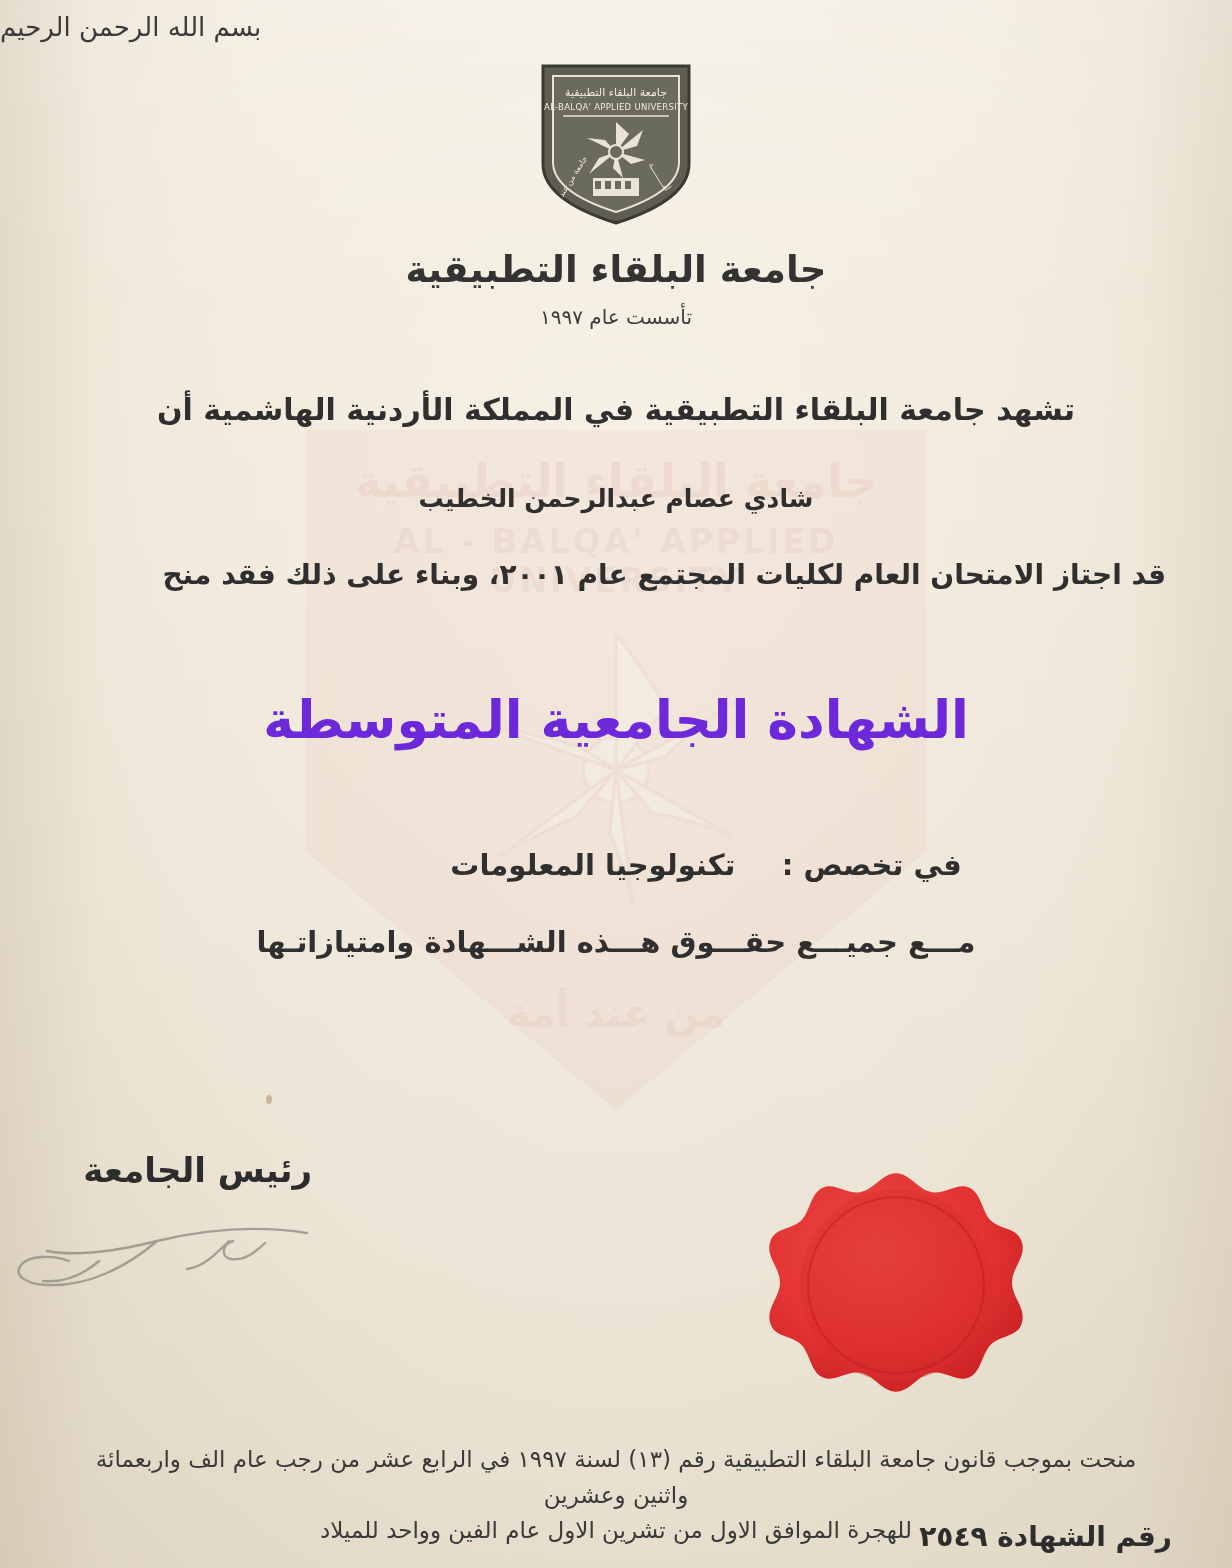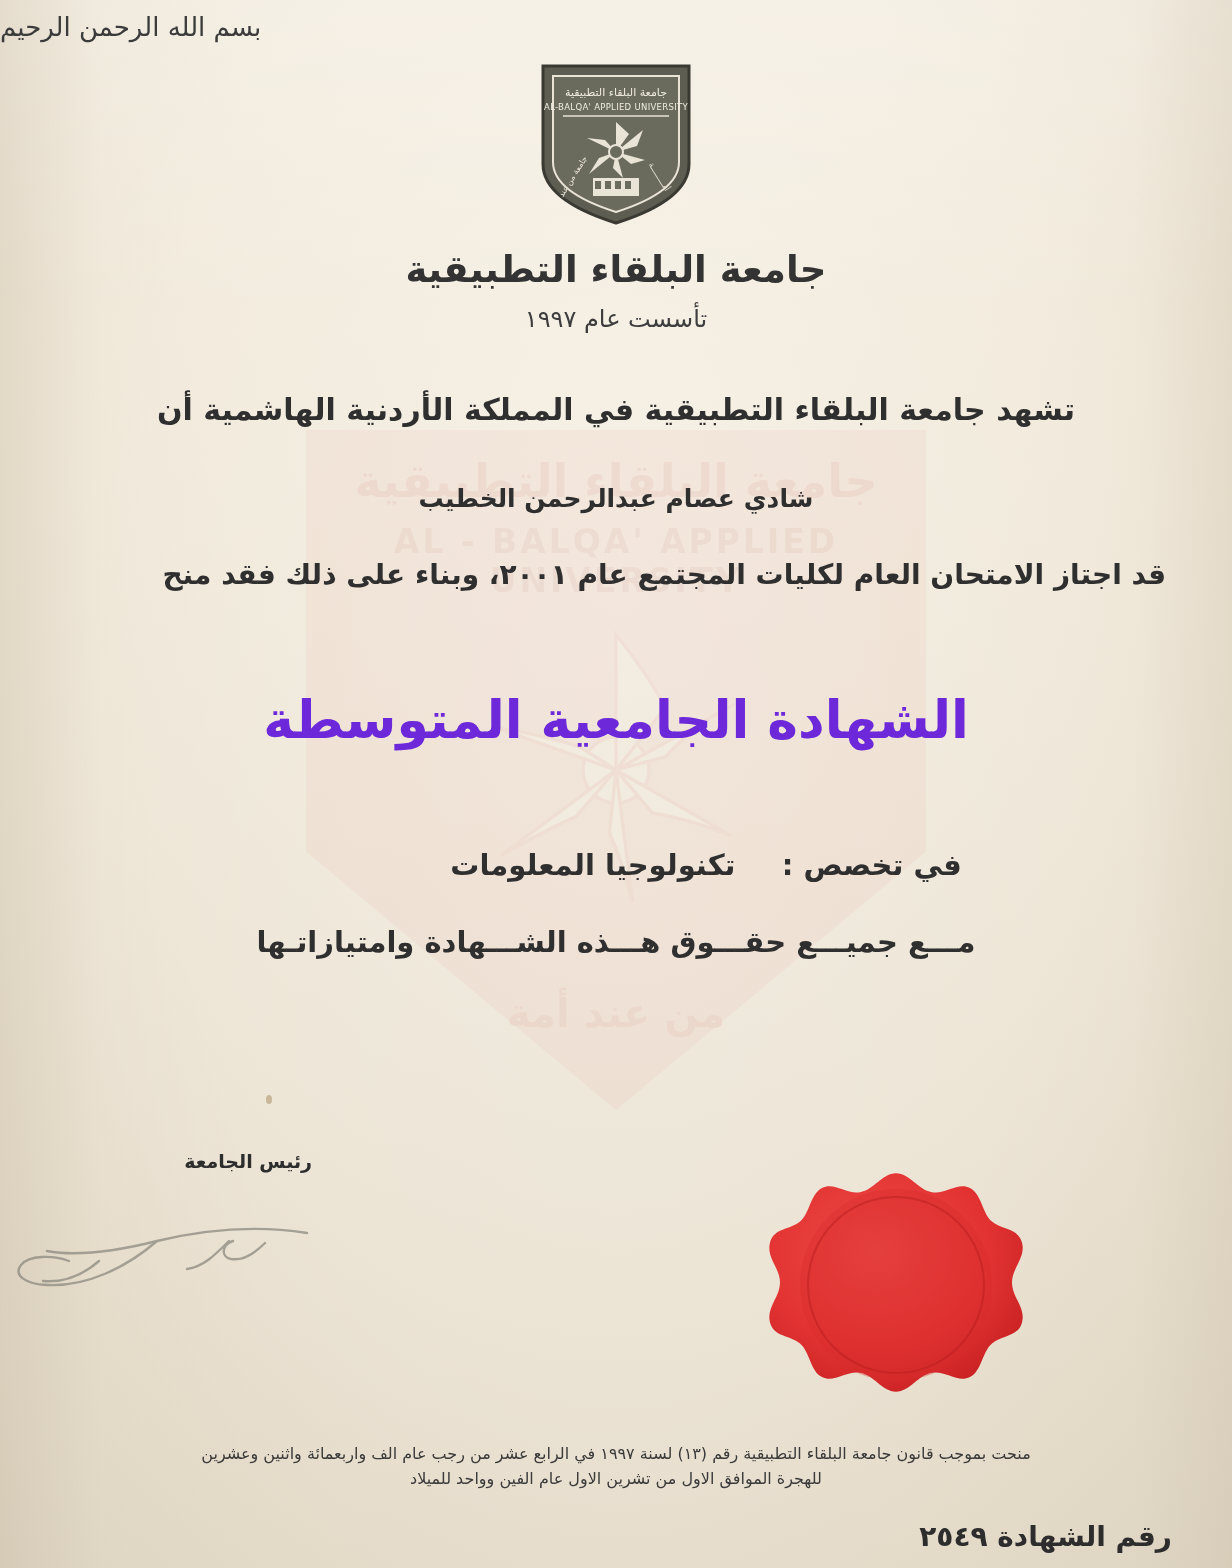--- a/index.html
+++ b/index.html
@@ -128,21 +128,21 @@
     font-size: 37px;
     font-weight: bold;
     color: #333;
     letter-spacing: 3px;
   }
   .uni-founded {
     position: absolute;
     top: 305px;
     width: 100%;
     text-align: center;
-    font-size: 24px;
+    font-size: 20px;
     color: #3d3d3d;
     letter-spacing: 1px;
   }
 
   
   .line {
     position: absolute;
     width: 1100px;
     left: 66px;
     text-align: center;
@@ -186,21 +186,21 @@
     font-weight: bold;
     letter-spacing: 1px;
     padding-right: 80px;
   }
 
   
   .sig-title {
     position: absolute;
     top: 1150px;
     right: 920px;
-    font-size: 19px;
+    font-size: 34px;
     font-weight: bold;
     color: #2d2d2d;
   }
   .signature {
     position: absolute;
     top: 1195px;
     right: 915px;
     width: 310px;
     height: 110px;
     opacity: 0.75;
@@ -215,21 +215,21 @@
     height: 272px;
   }
 
   
   .footer {
     position: absolute;
     top: 1442px;
     width: 1100px;
     left: 66px;
     text-align: center;
-    font-size: 16px;
+    font-size: 23px;
     line-height: 1.55;
     color: #3a3a3a;
   }
   .cert-no {
     position: absolute;
     top: 1520px;
     right: 60px;
     font-size: 28px;
     font-weight: bold;
     color: #2d2d2d;

